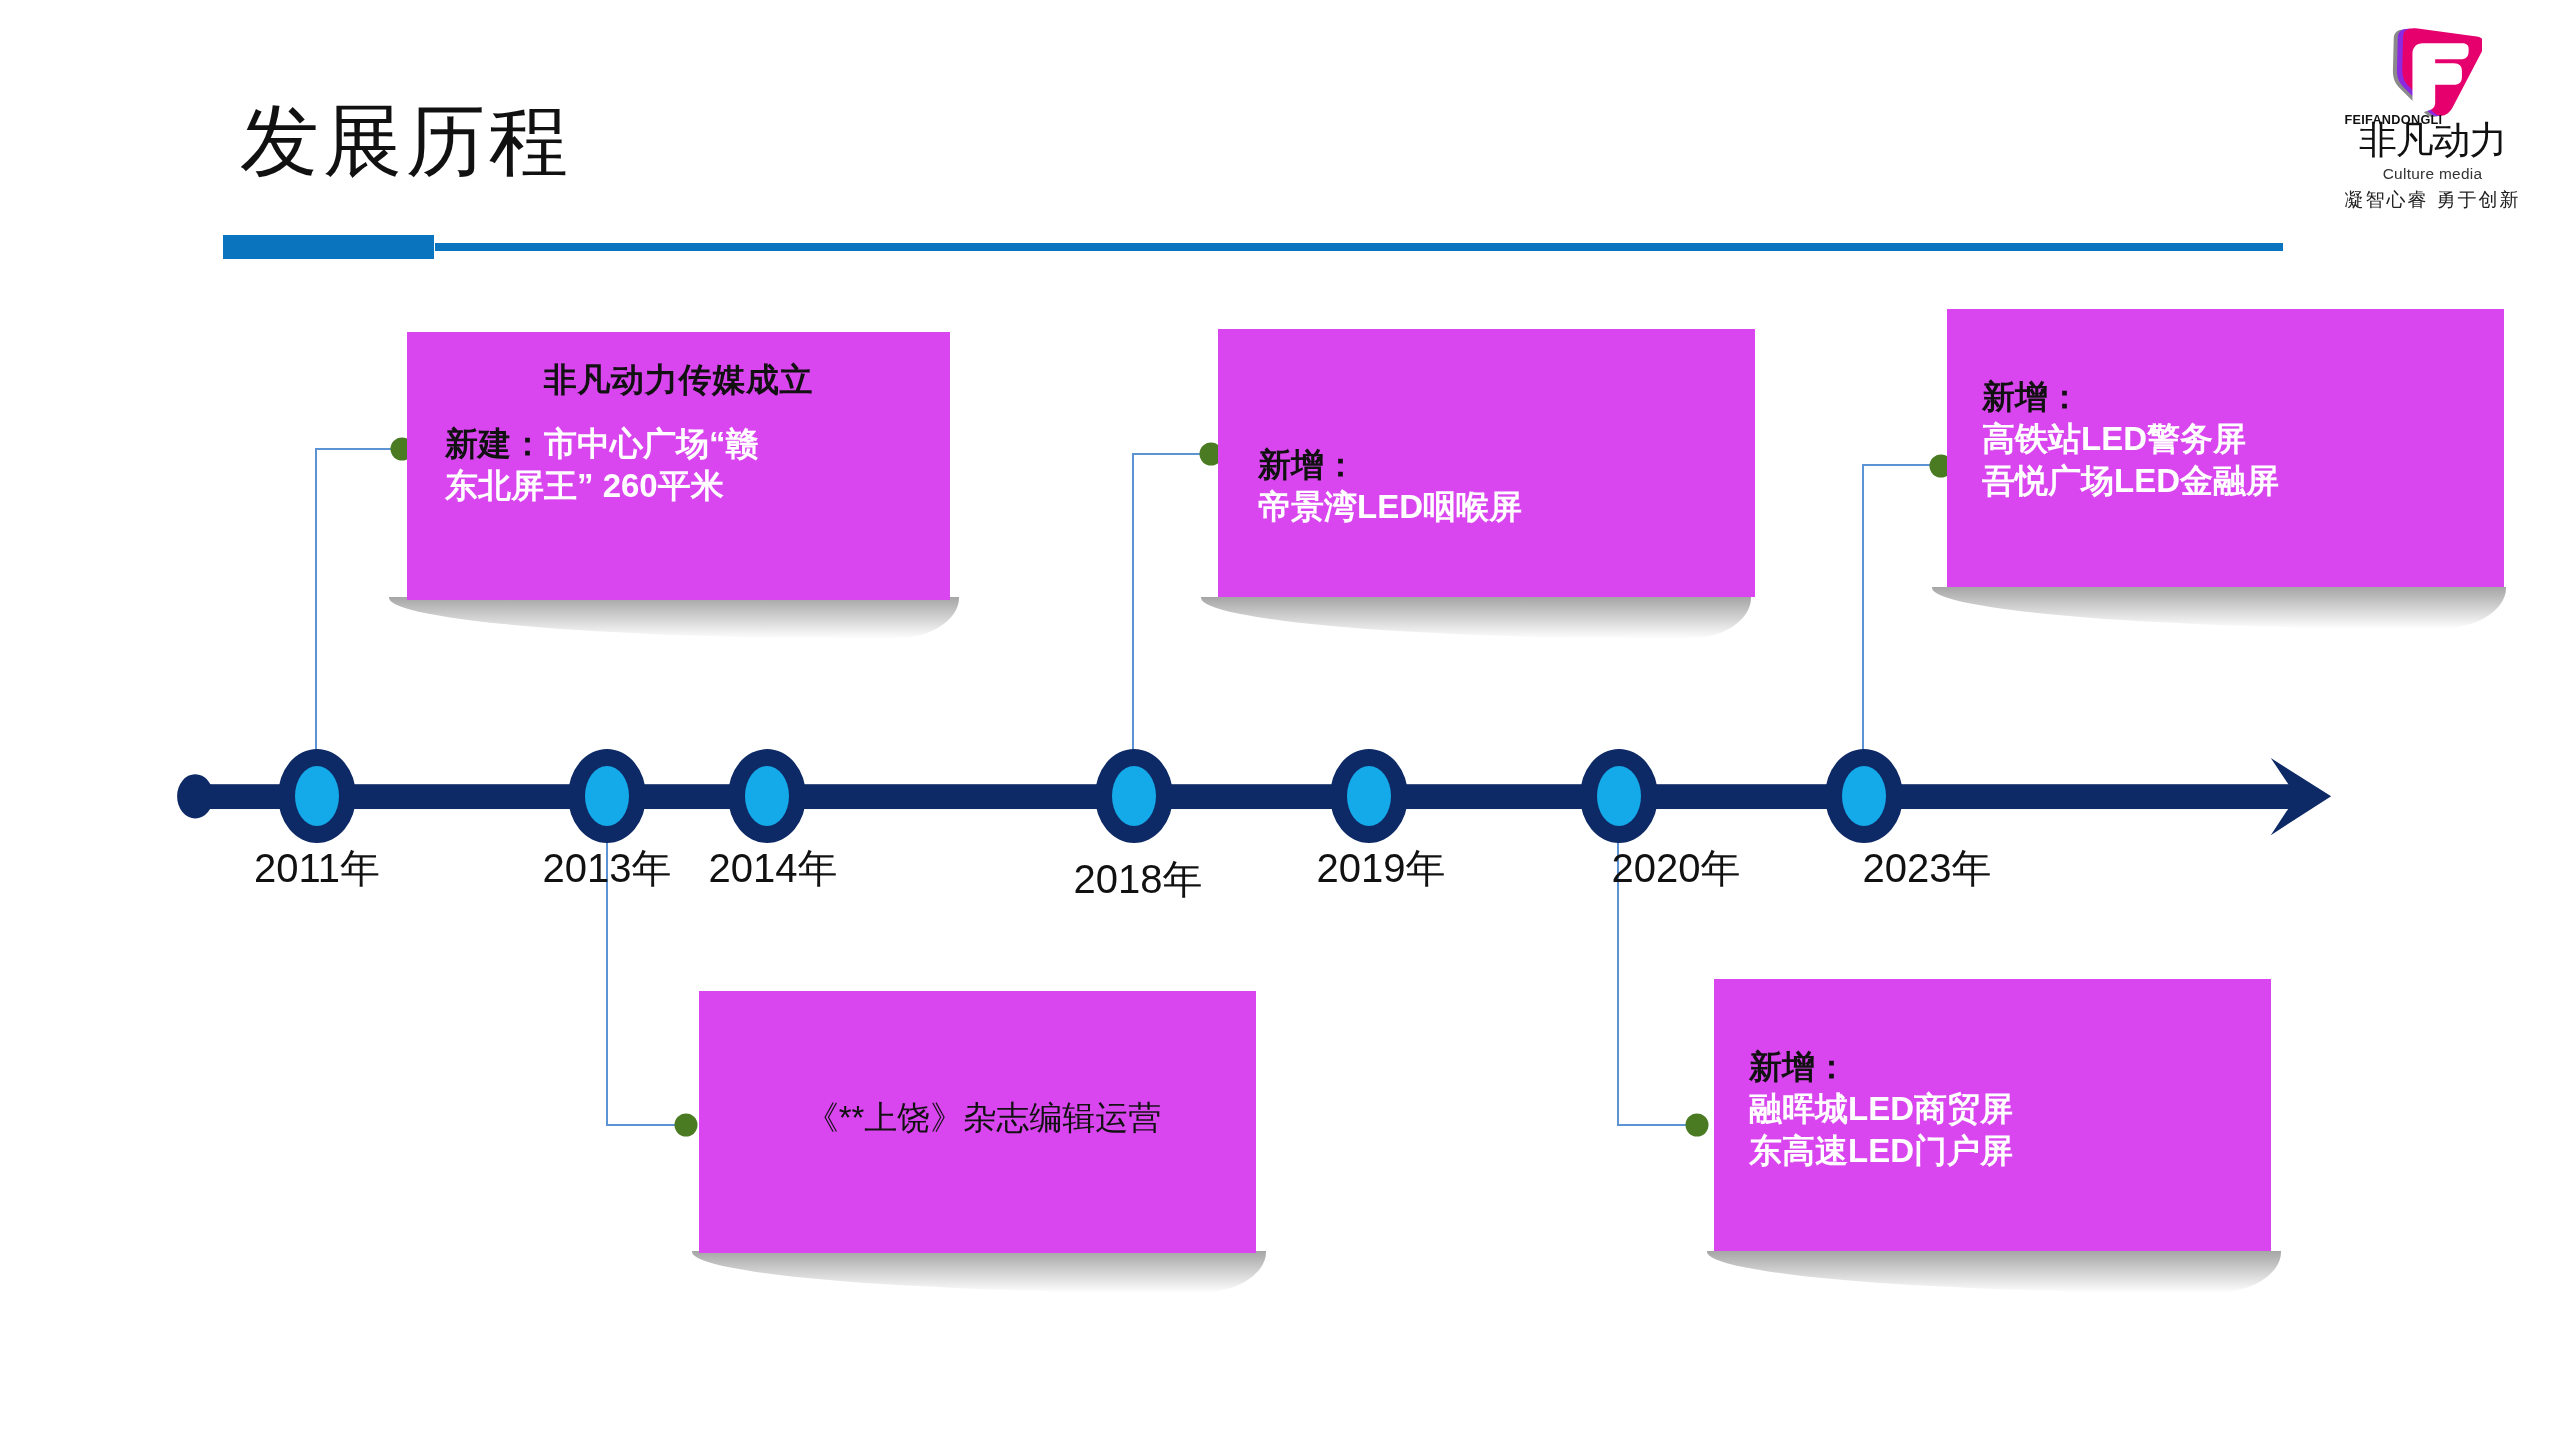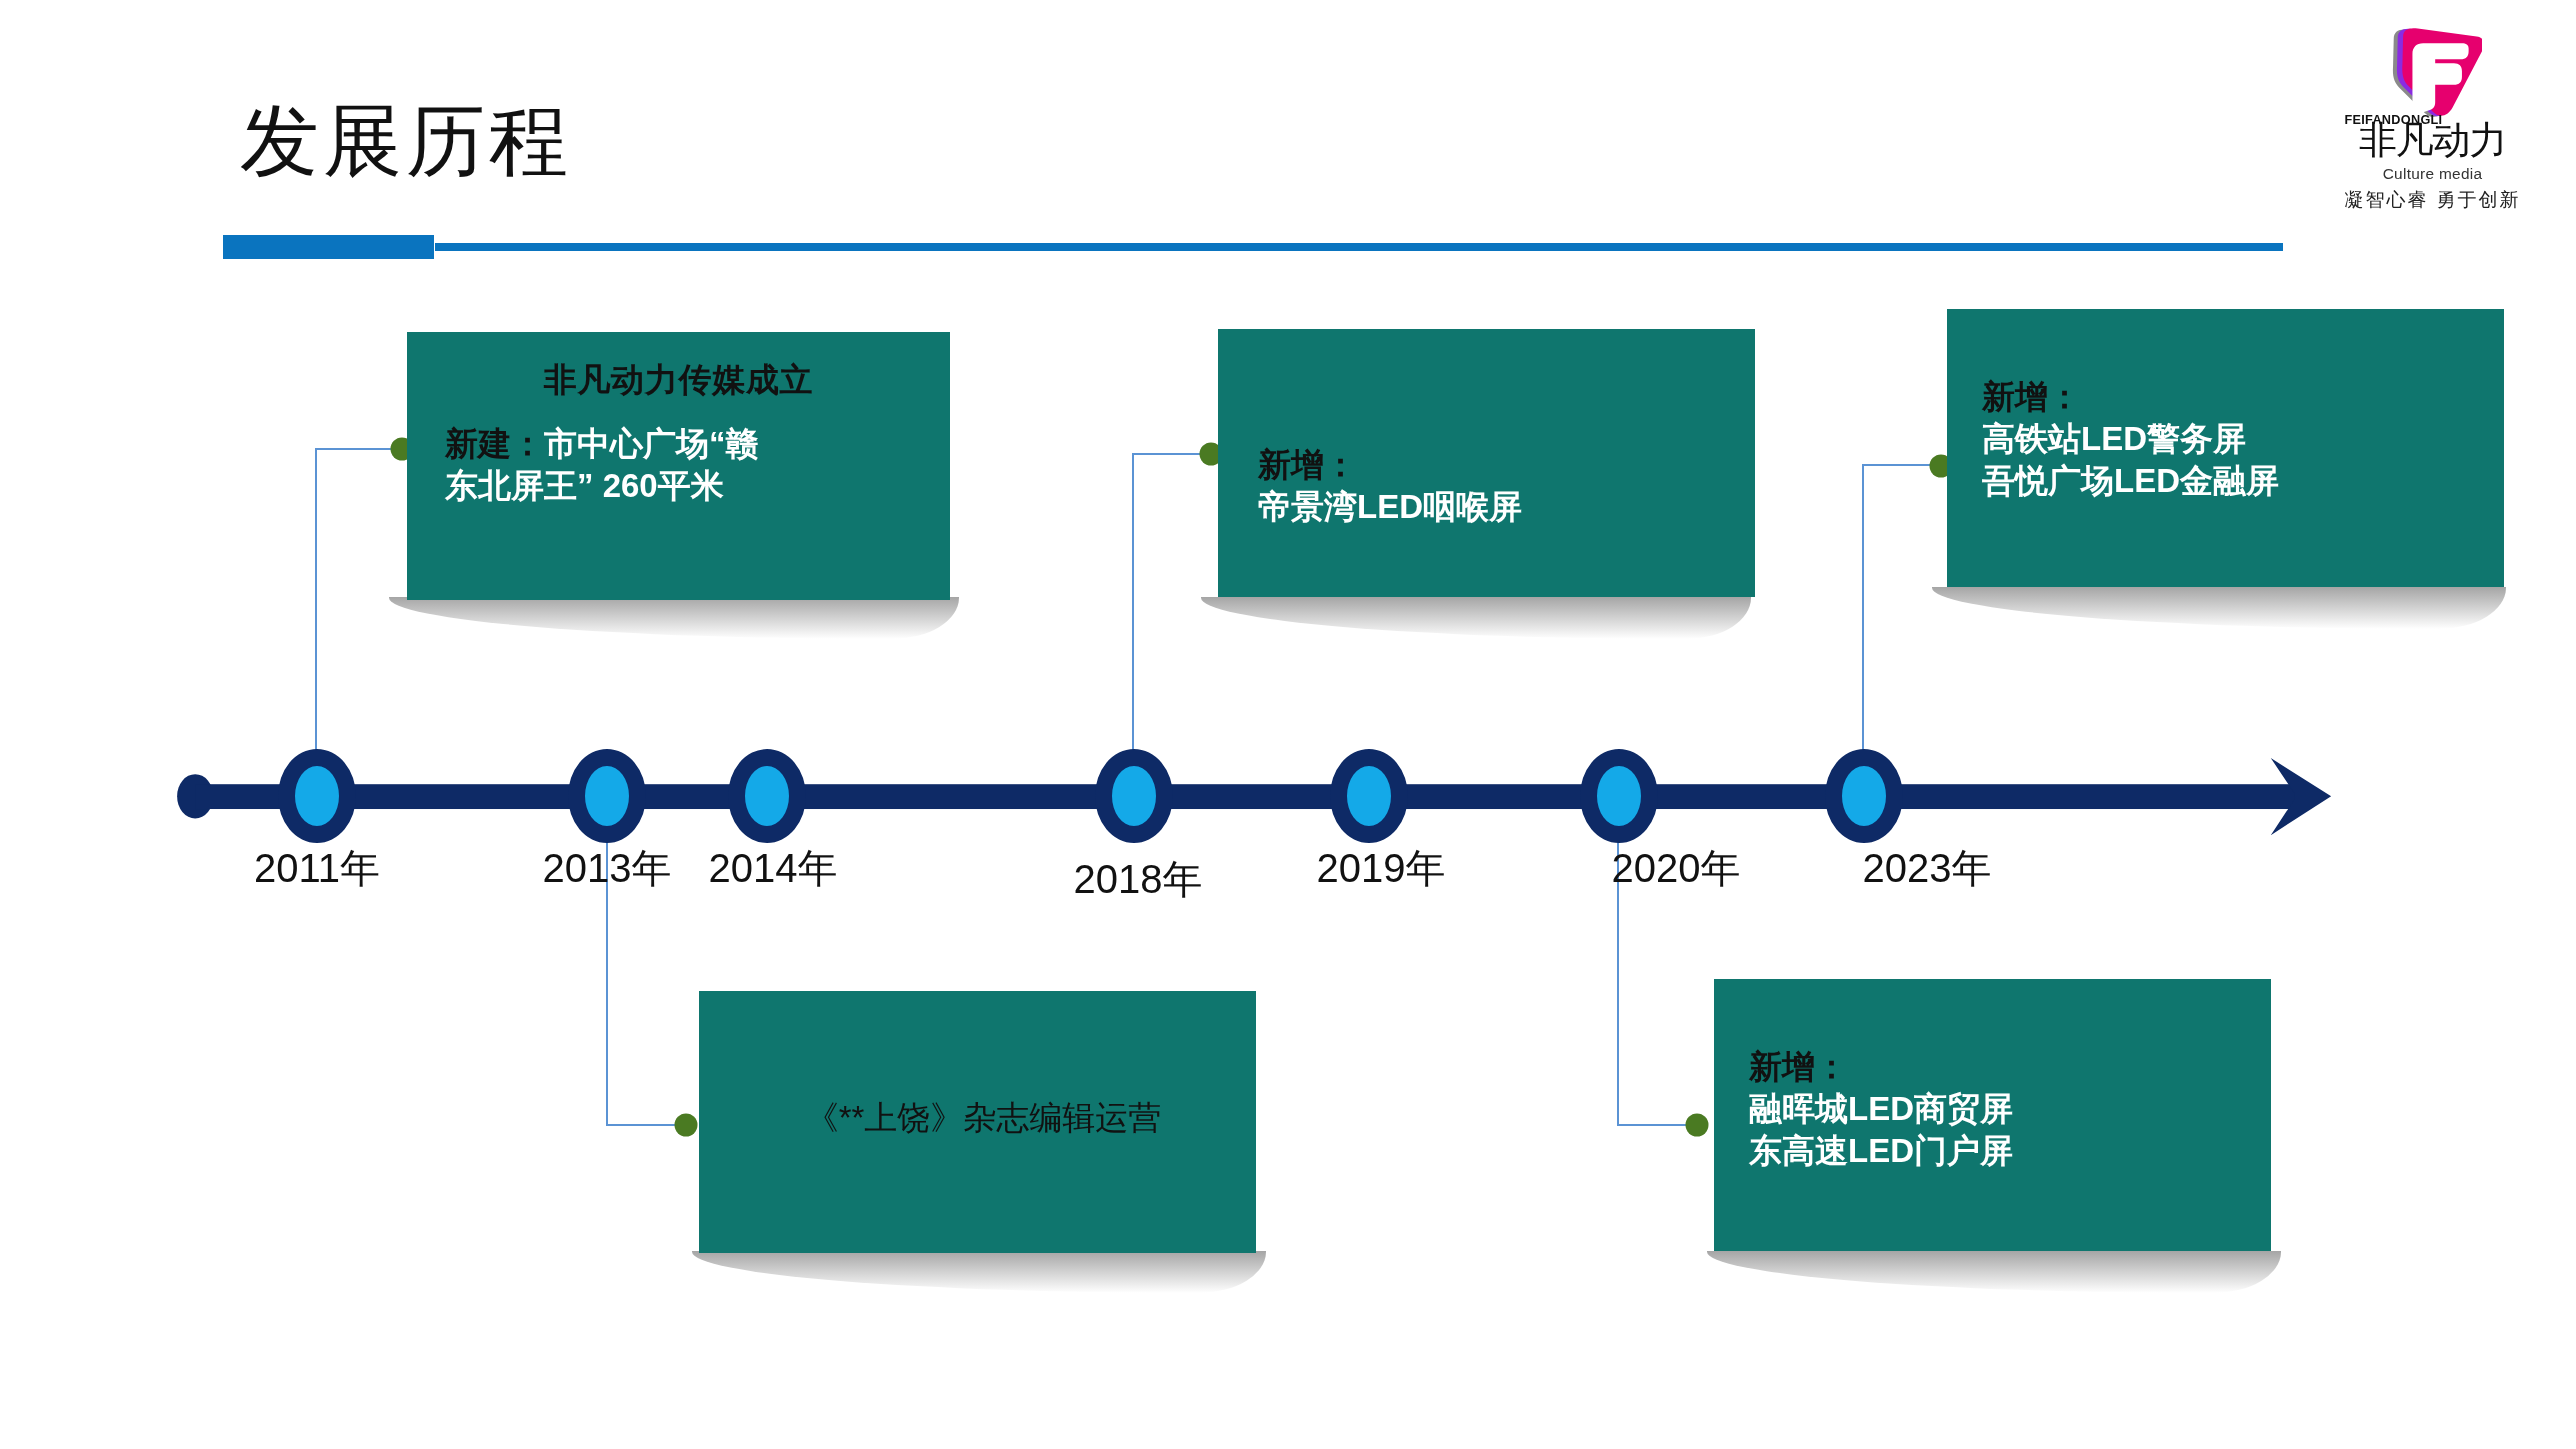--- a/index.html
+++ b/index.html
@@ -92,21 +92,21 @@
     top: 841px;
     font-size: 40px;
     color: #111;
     white-space: nowrap;
     font-family: "Liberation Sans", "DejaVu Sans", sans-serif;
   }
 
   
   .tl-card {
     position: absolute;
-    background: #0f766e;
+    background: #d946ef;
     box-sizing: border-box;
     padding: 0;
   }
   .card-shadow {
     position: absolute;
     height: 42px;
     background: linear-gradient(to bottom, rgba(110,110,110,0.62), rgba(255,255,255,0));
     border-bottom-left-radius: 90% 100%;
     border-bottom-right-radius: 12% 100%;
   }

